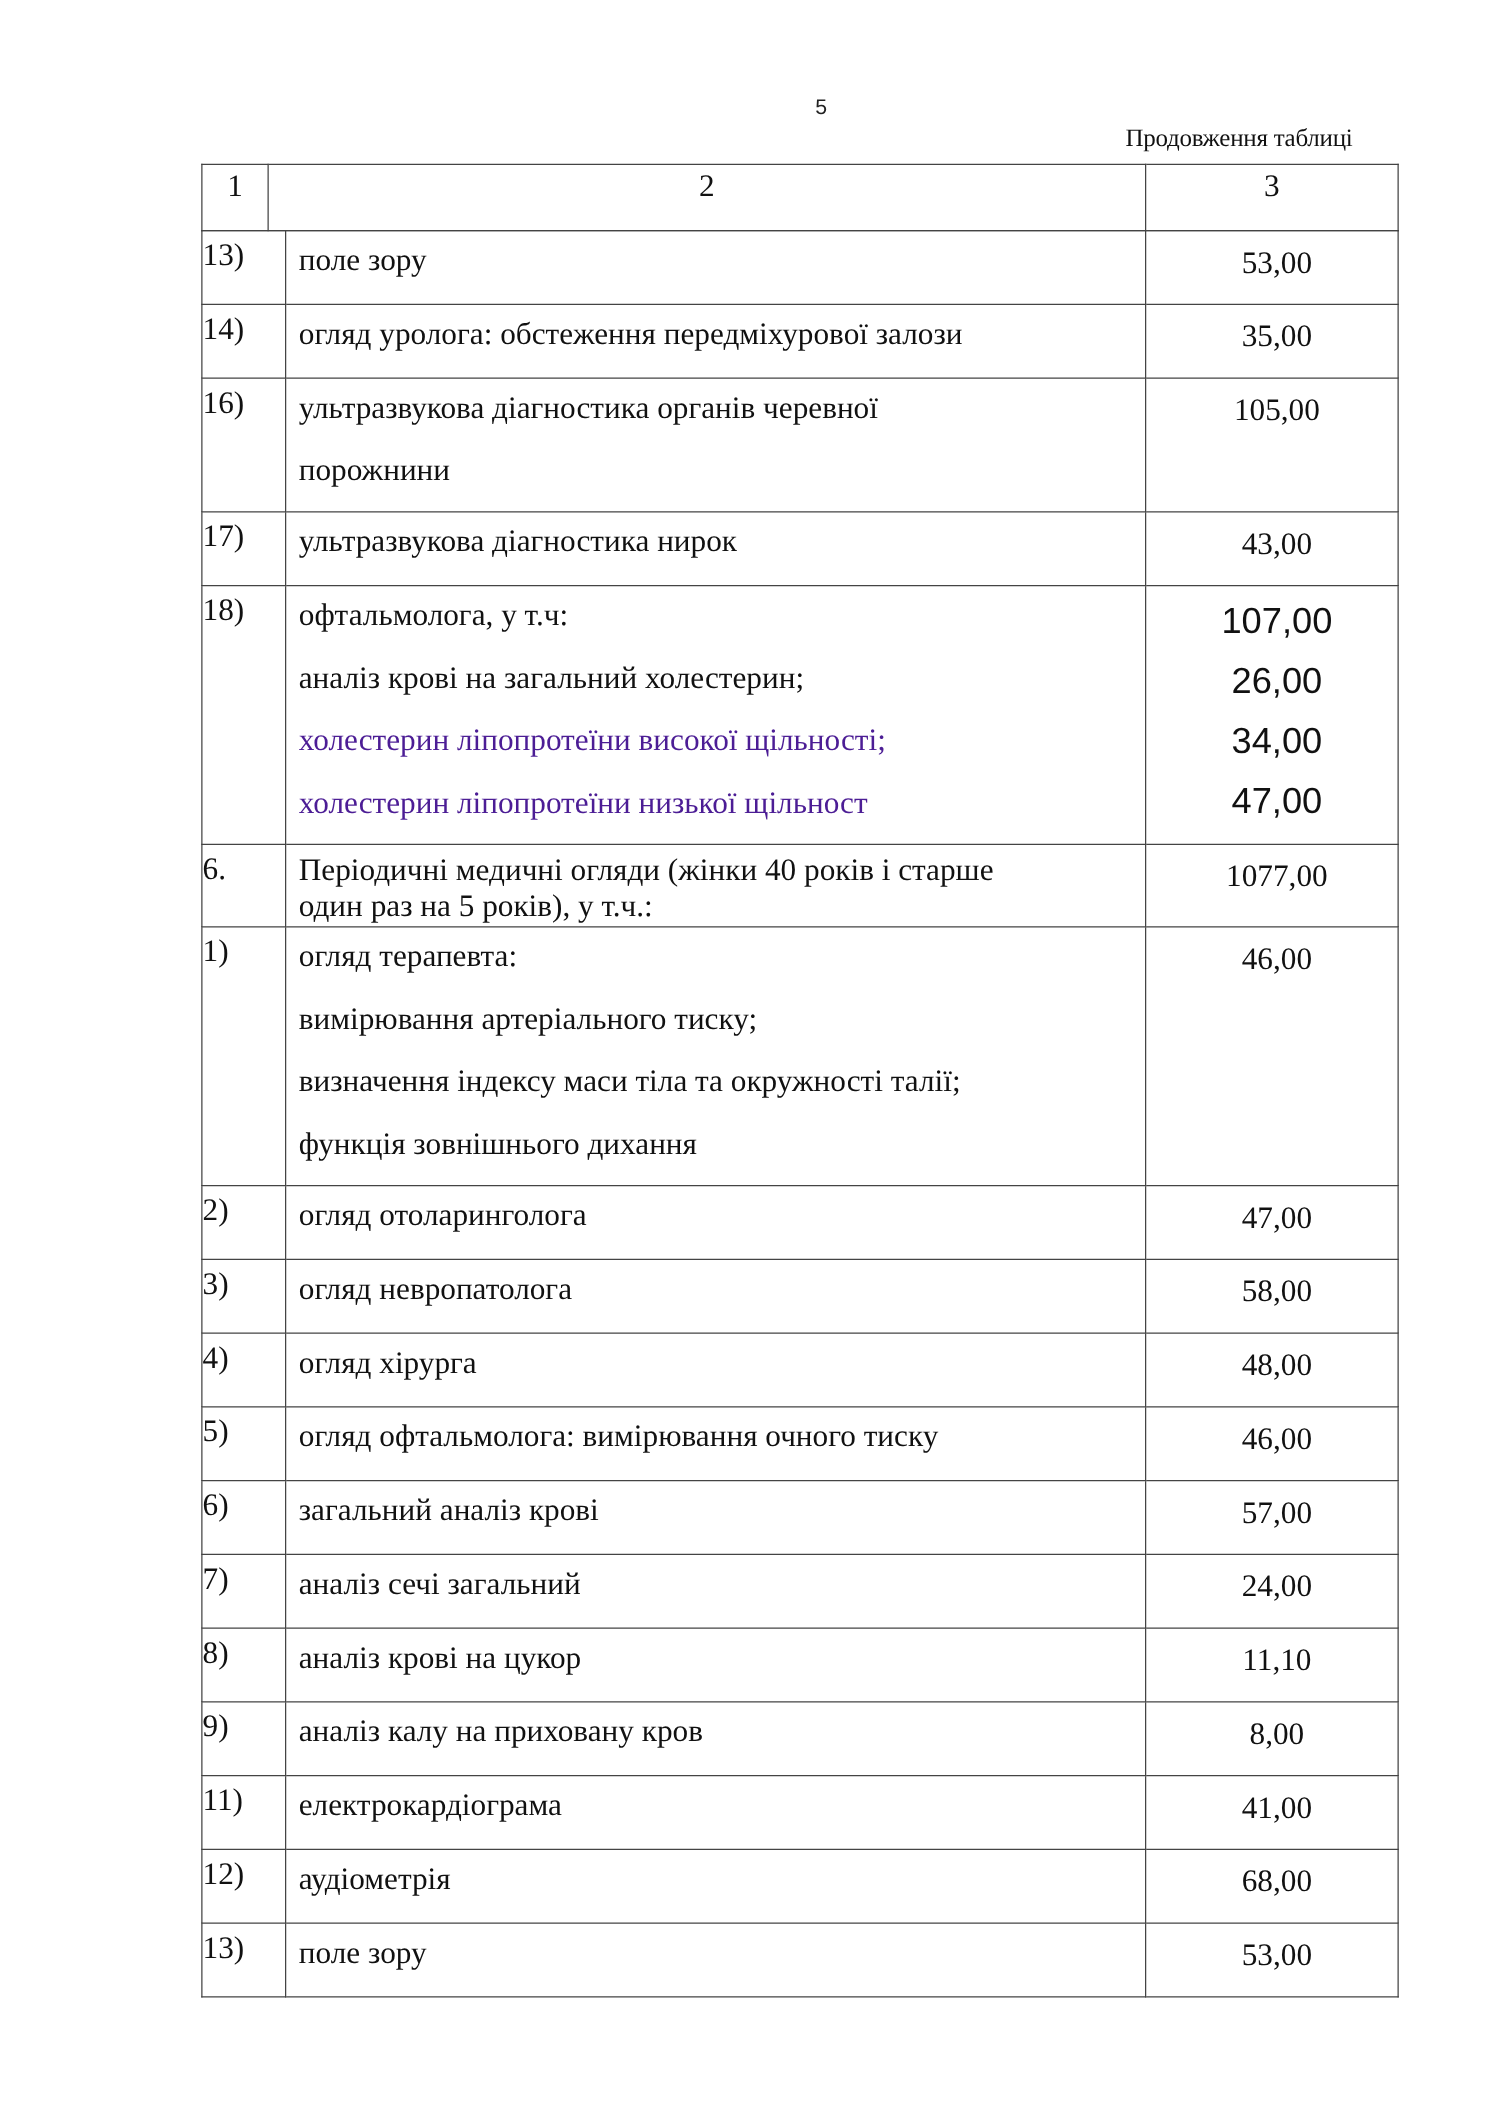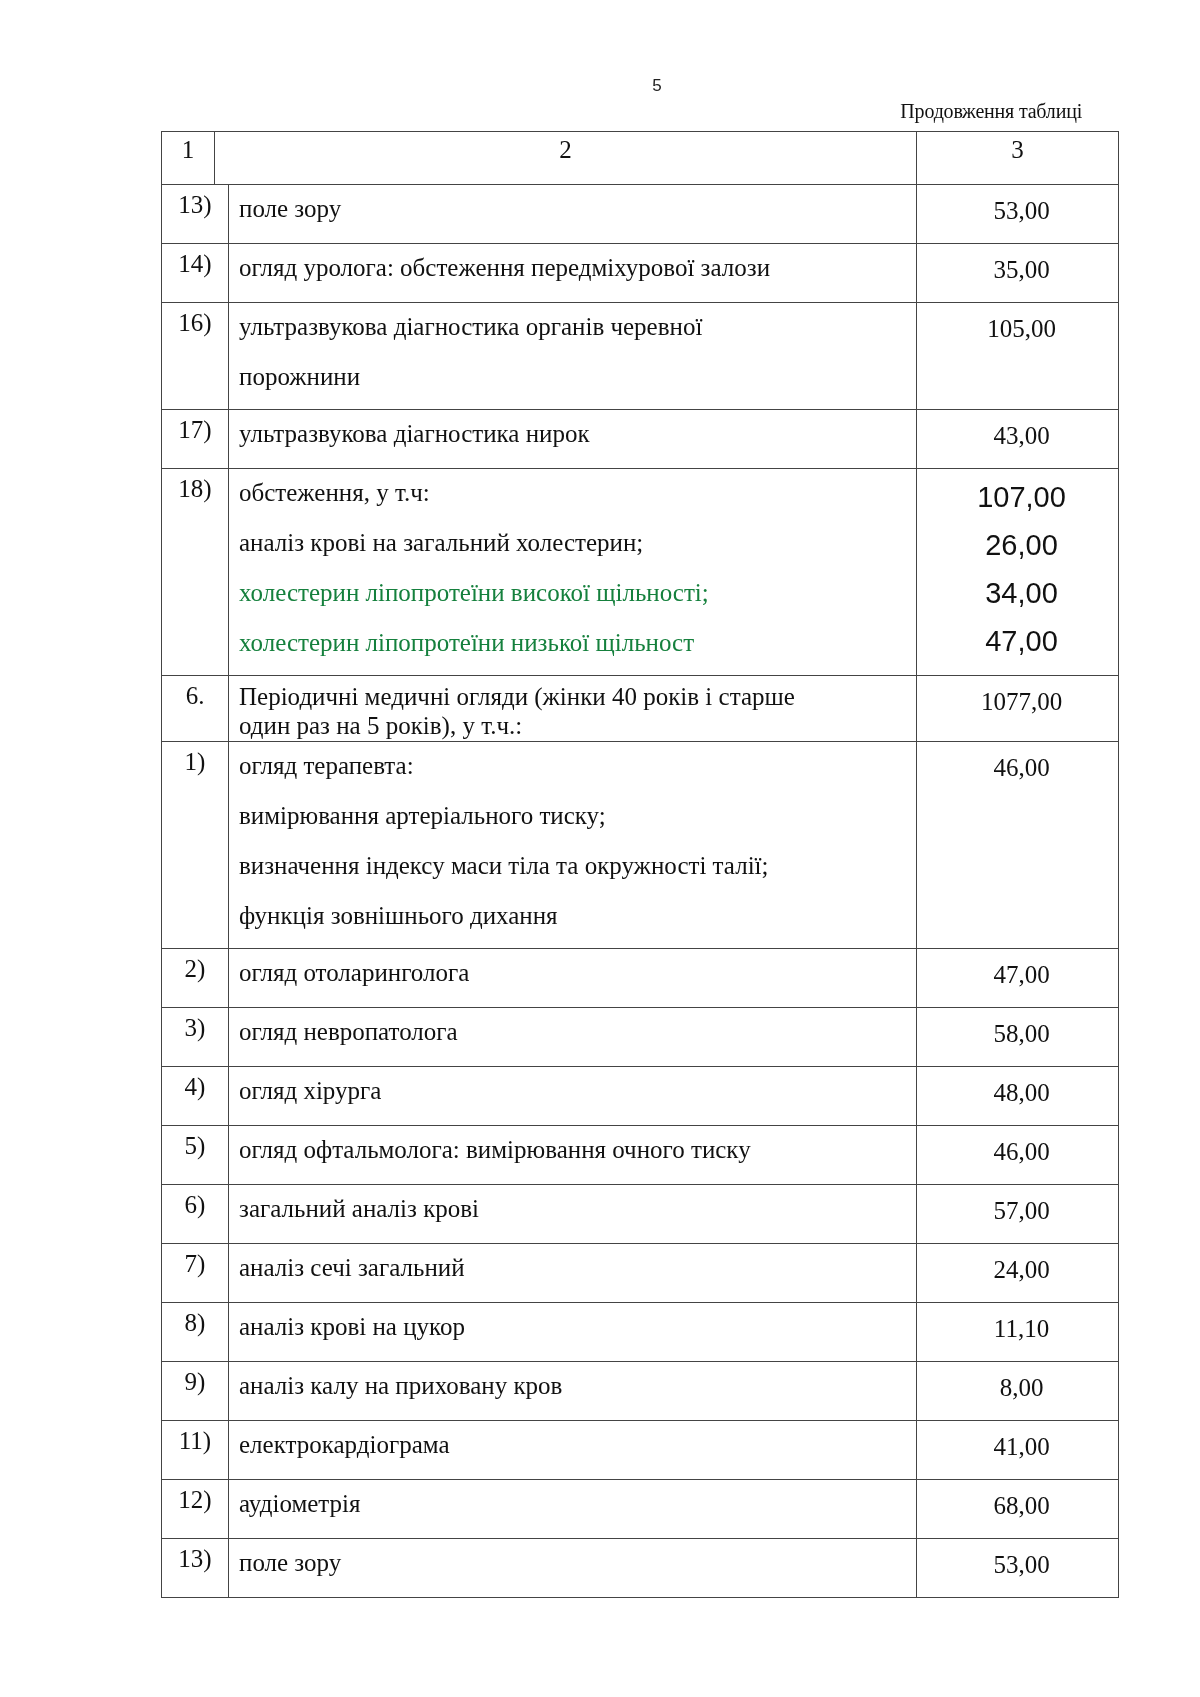--- a/index.html
+++ b/index.html
@@ -8,25 +8,25 @@
   .continuation { position: absolute; top: 100px; right: 118px; font-size: 20px; letter-spacing: -0.2px; }
   table { border-collapse: collapse; position: absolute; left: 161px; width: 958px; table-layout: fixed; }
   td { border: 1.5px solid #444; font-size: 25px; padding: 0; vertical-align: top; }
   .hdr { top: 131px; }
   .hdr td { height: 48px; text-align: center; padding-top: 4px; }
   .hdr col.c1 { width: 53px; }
   .hdr col.c3 { width: 202px; }
   .main { top: 184px; }
   .main col.c1 { width: 67px; }
   .main col.c3 { width: 202px; }
-  .main td.num { text-align: center; padding-top: 6px; }
+  .main td.num { text-align: left; padding-top: 6px; }
   .main td.desc { padding-left: 10px; padding-top: 6px; line-height: 50px; }
   .main td.val { text-align: center; padding-top: 6px; padding-left: 8px; line-height: 50px; }
   .desc .ln { display: block; height: 50px; line-height: 36px; }
-  .desc .ln.gray { color: #15803d; }
+  .desc .ln.gray { color: #4c1d95; }
   .val .ln { display: block; height: 52px; line-height: 40px; }
   .val .sans { font-family: "Liberation Sans", sans-serif; font-size: 29px; }
 </style>
 </head>
 <body>
 
 <div class="page-number">5</div>
 <div class="continuation">Продовження таблиці</div>
 
 <table class="hdr">
@@ -84,21 +84,21 @@
         <td class="desc">
           <span class="ln">ультразвукова діагностика нирок</span>
         </td>
         <td class="val">
           <span class="ln">43,00</span>
         </td>
       </tr>
       <tr>
         <td class="num" style="height: 198px;">18)</td>
         <td class="desc">
-          <span class="ln">обстеження, у т.ч:</span>
+          <span class="ln">офтальмолога, у т.ч:</span>
           <span class="ln">аналіз крові на загальний холестерин;</span>
           <span class="ln gray">холестерин  ліпопротеїни високої щільності;</span>
           <span class="ln gray">холестерин  ліпопротеїни низької щільност</span>
         </td>
         <td class="val">
           <span class="ln sans" style="height: 48px; line-height: 44px;">107,00</span>
           <span class="ln sans" style="height: 48px; line-height: 44px;">26,00</span>
           <span class="ln sans" style="height: 48px; line-height: 44px;">34,00</span>
           <span class="ln sans" style="height: 48px; line-height: 44px;">47,00</span>
         </td>

